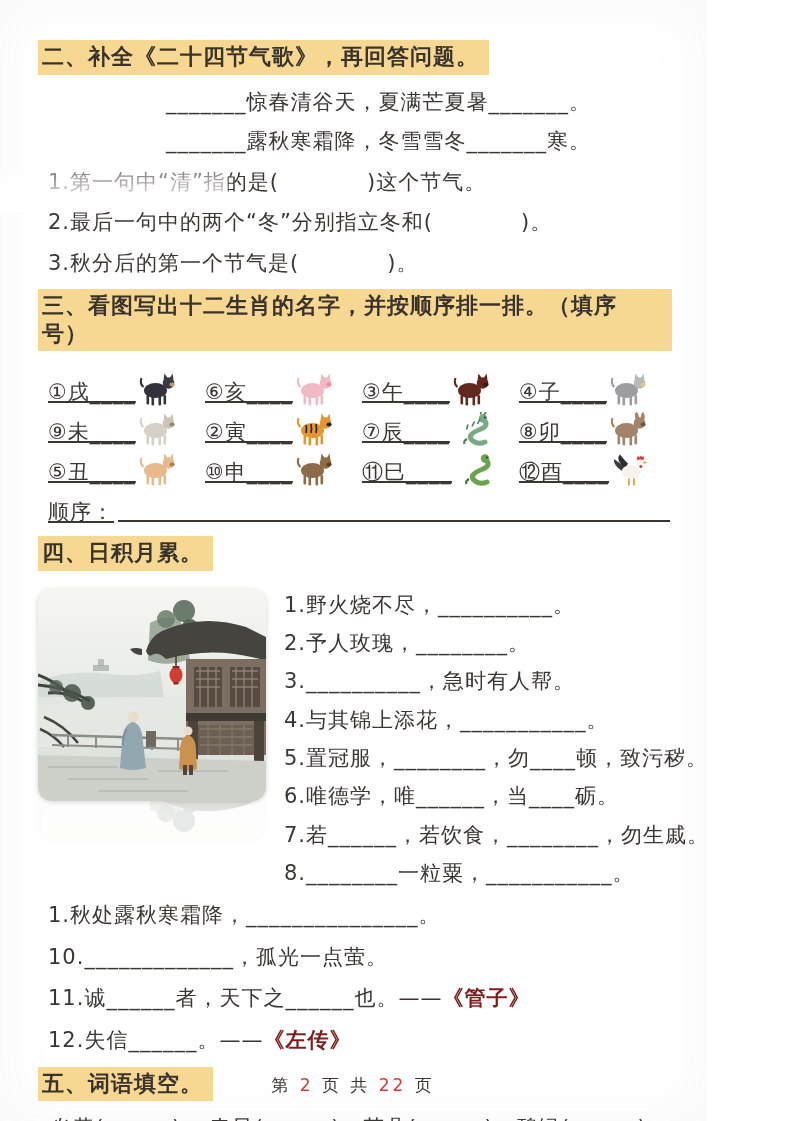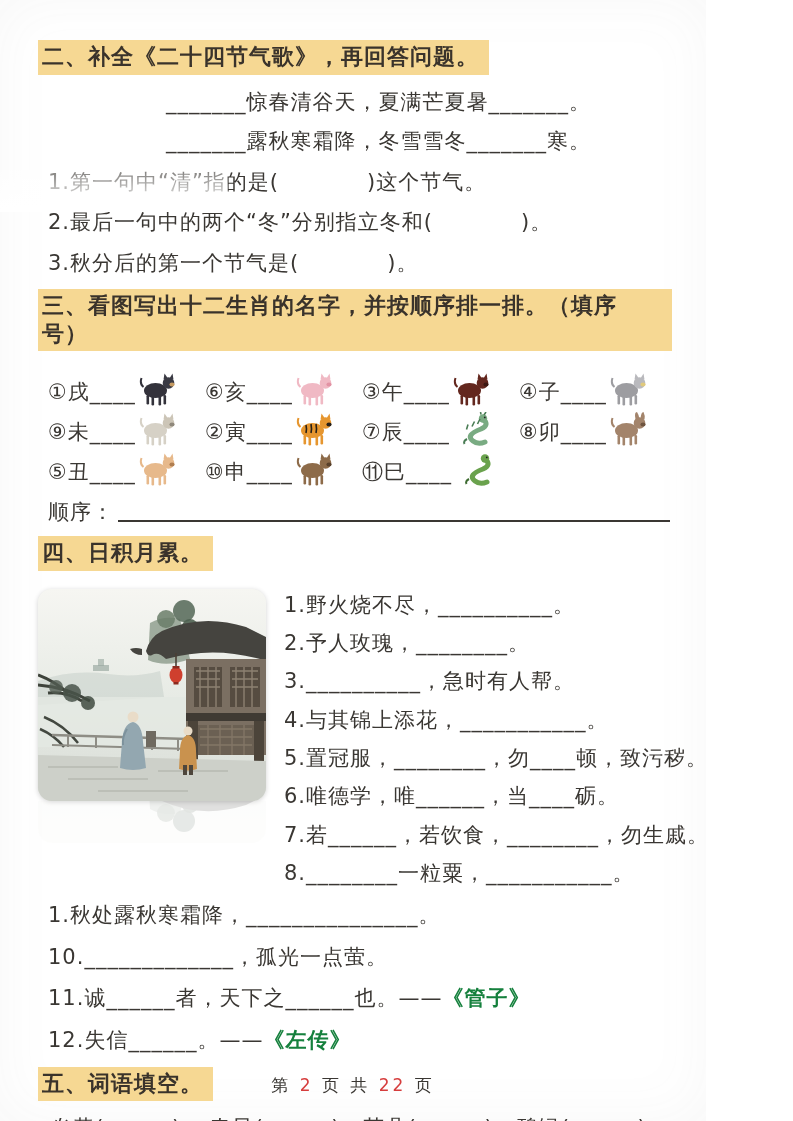--- a/index.html
+++ b/index.html
@@ -40,21 +40,21 @@
   }
   .paint svg{ display:block; }
   .refl{ width:228px; height:42px; overflow:hidden; position:relative;
          transform:scaleY(-1); opacity:.16; border-radius:14px 14px 0 0; }
   .reflfade{ position:absolute; left:0; top:212px; margin-top:-42px; width:228px; height:42px;
          background:linear-gradient(to bottom,rgba(255,255,255,.35),#fff 92%); }
   .rcol{ flex:1; padding-top:2px; }
   .fline{ font-size:21px; letter-spacing:1px; margin:0 0 10px 0; line-height:1.35; white-space:nowrap; }
   .flist{ margin:4px 0 0 10px; }
   .fline2{ font-size:21px; letter-spacing:1px; margin:0 0 13px 0; line-height:1.35; }
-  .blue{ color:#15803d; font-weight:bold; }
+  .blue{ color:#7f1d1d; font-weight:bold; }
   
   .wgrid{
     display:grid; grid-template-columns:1.02fr 0.98fr 0.98fr 1fr;
     margin:8px 0 0 12px; row-gap:15px;
   }
   .wcell{ font-size:21.5px; letter-spacing:1px; white-space:nowrap; }
   
   .footer{ position:absolute; left:0; right:0; bottom:24px; text-align:center;
            font-size:17px; letter-spacing:3px; color:#3a3733; }
   .red{ color:#d63d3d; }
@@ -70,21 +70,21 @@
         <div class="sline">_______惊春清谷天，夏满芒夏暑_______。</div>
         <div class="sline">_______露秋寒霜降，冬雪雪冬_______寒。</div>
       </div>
     <div id="s2q">
         <div class="qline">1.第一句中“清”指的是(　　　　)这个节气。</div>
         <div class="qline">2.最后一句中的两个“冬”分别指立冬和(　　　　)。</div>
         <div class="qline">3.秋分后的第一个节气是(　　　　)。</div>
       </div>
   </section>
 
-  <section style="margin-top:10px;">
+  <section style="margin-top:10px;text-decoration:underline;">
     <div class="hl">三、看图写出十二生肖的名字，并按顺序排一排。（填序号）</div>
     <div class="zgrid" id="zgrid">
         <div class="zcell">
           <span class="zlabel">①戌____</span>
           <span class="zimg"><svg width="38" height="34" viewBox="0 0 38 34">
               <path d="M4.5,15 Q0.5,12 2.5,6" stroke="#33323b" stroke-width="2" fill="none"></path>
               <ellipse cx="16.5" cy="18.5" rx="11.5" ry="7.5" fill="#33323b"></ellipse>
               <rect x="7.5" y="23" width="2.6" height="9.5" rx="1.2" fill="#33323b"></rect>
               <rect x="12.5" y="24" width="2.6" height="9.5" rx="1.2" fill="#33323b"></rect>
               <rect x="19.5" y="24" width="2.6" height="9.5" rx="1.2" fill="#33323b"></rect>
@@ -226,20 +226,34 @@
               <ellipse cx="33" cy="12.5" rx="2.6" ry="2" fill="#58402a"></ellipse>
             </svg></span>
         </div>
         <div class="zcell">
           <span class="zlabel">⑪巳____</span>
           <span class="zimg"><svg width="38" height="34" viewBox="0 0 38 34">
               <path d="M30,7 q7,6 -2,10 q-16,6 -8,12 q5,4 12,1" fill="none" stroke="#6aa24d" stroke-width="5" stroke-linecap="round"></path>
               <circle cx="30" cy="6.5" r="4.2" fill="#6aa24d"></circle>
               <circle cx="31.8" cy="5.4" r="0.9" fill="#222"></circle>
               <path d="M14,27 q-4,2 -2.5,5" stroke="#3d6b31" stroke-width="2" fill="none"></path>
+            </svg></span>
+        </div>
+        <div class="zcell">
+          <span class="zlabel">⑫酉____</span>
+          <span class="zimg"><svg width="38" height="34" viewBox="0 0 38 34">
+              <path d="M13,17 Q3,7 8,2.5 Q13,9 16,11.5 Z" fill="#2e2e33"></path>
+              <path d="M10,19 Q1,13 2,7 Q9,12 13,15 Z" fill="#3a3a40"></path>
+              <ellipse cx="19" cy="20" rx="9.5" ry="7" fill="#f5f3ec"></ellipse>
+              <circle cx="27.5" cy="10" r="4.6" fill="#f5f3ec"></circle>
+              <polygon points="31.5,9 35.5,10.5 31.5,12" fill="#e3a93c"></polygon>
+              <path d="M24.8,6 q1,-3 2.7,-0.6 q1,-2.7 2.6,-0.3 q0.8,-2 2,0.3 l-0.8,2.6 q-3.2,-1 -6.3,0 z" fill="#d84040"></path>
+              <circle cx="28.8" cy="14.6" r="1.5" fill="#d84040"></circle>
+              <rect x="16" y="26.5" width="1.8" height="7" fill="#d9a23c"></rect>
+              <rect x="21" y="26.5" width="1.8" height="7" fill="#d9a23c"></rect>
             </svg></span>
         </div>
       </div>
     <div class="orderline">
       <span>顺序：</span>
       <span class="orule"></span>
     </div>
   </section>
 
   <section style="margin-top:10px;">

